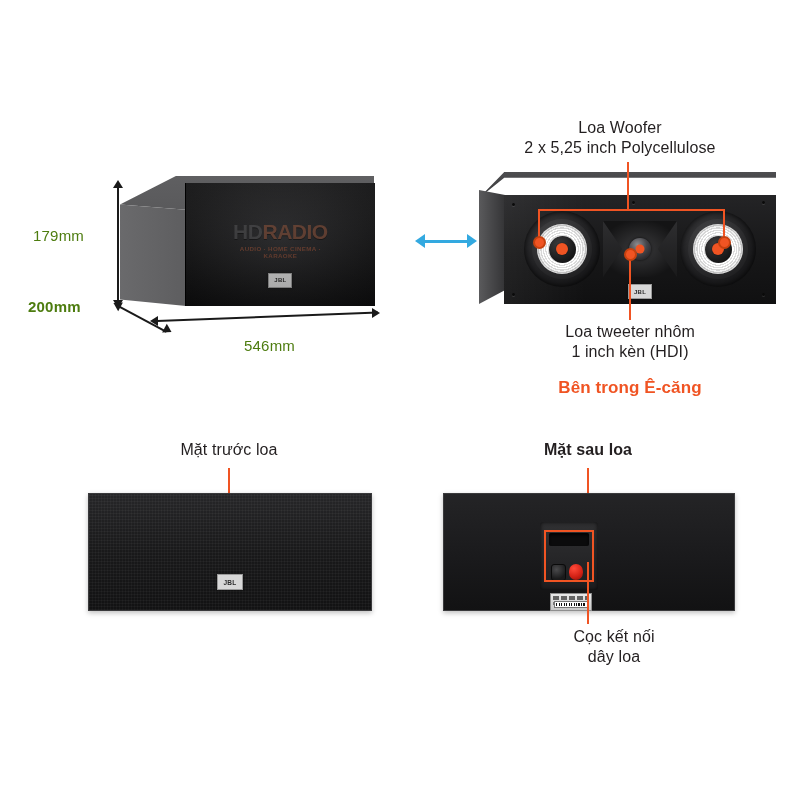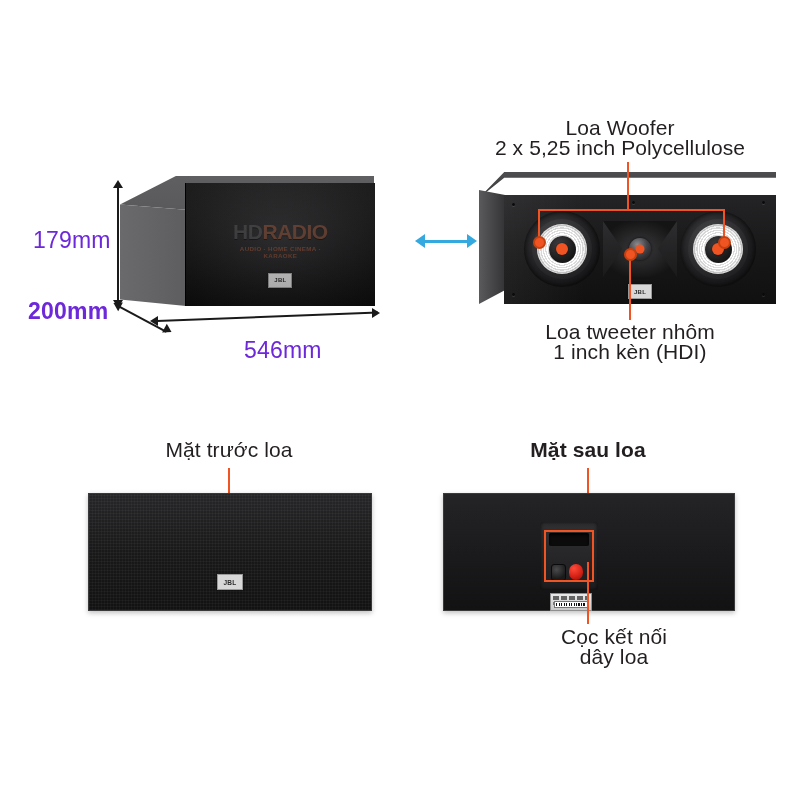--- a/index.html
+++ b/index.html
@@ -10,35 +10,35 @@
     color:#231f20;
     overflow:hidden;
     position:relative;
   }
   #stage{position:absolute;left:0;top:0;width:800px;height:800px;}
 
   
   .callout{
     position:absolute;
     text-align:center;
-    font-size:21px;
+    font-size:16px;
     line-height:20px;
     color:#231f20;
     white-space:pre-line;
     letter-spacing:.1px;
   }
   .callout.accent{
     color:#f05423;
     font-weight:bold;
     font-size:17px;
   }
   .dim-label{
     position:absolute;
-    font-size:23px;
-    color:#6d28d9;
+    font-size:15px;
+    color:#4d7c0f;
     letter-spacing:.2px;
     white-space:nowrap;
   }
 
   
   .lead-v{position:absolute;width:2px;background:#f05423;}
   .lead-h{position:absolute;height:2px;background:#f05423;}
   .dot{
     position:absolute;width:13px;height:13px;border-radius:50%;
     background:#f05423;border:2px solid #c7410f;box-sizing:border-box;
@@ -327,20 +327,21 @@
   <div class="lead-h" style="left:538px;top:209px;width:187px;"></div>
   <div class="lead-v" style="left:538px;top:209px;height:33px;"></div>
   <div class="lead-v" style="left:723px;top:209px;height:33px;"></div>
   <div class="dot" style="left:533px;top:236px;"></div>
   <div class="dot" style="left:718px;top:236px;"></div>
 
   <div class="lead-v" style="left:629px;top:252px;height:68px;"></div>
   <div class="dot" style="left:624px;top:248px;"></div>
   <div class="callout" style="left:495px;top:322px;width:270px;">Loa tweeter nhôm
 1 inch kèn (HDI)</div>
+  <div class="callout accent" style="left:495px;top:378px;width:270px;">Bên trong Ê-căng</div>
 
   <div class="callout" style="left:119px;top:440px;width:220px;">Mặt trước loa</div>
   <div class="lead-v" style="left:228px;top:468px;height:76px;"></div>
   <div class="dot-ring" style="left:221px;top:540px;">
     <i></i>
   </div>
 
   <div id="grille">
     <div class="jbl-badge" style="left:50%;top:80px;transform:translateX(-50%);width:24px;height:14px;font-size:6.5px;letter-spacing:.3px;">JBL</div>
   </div>

